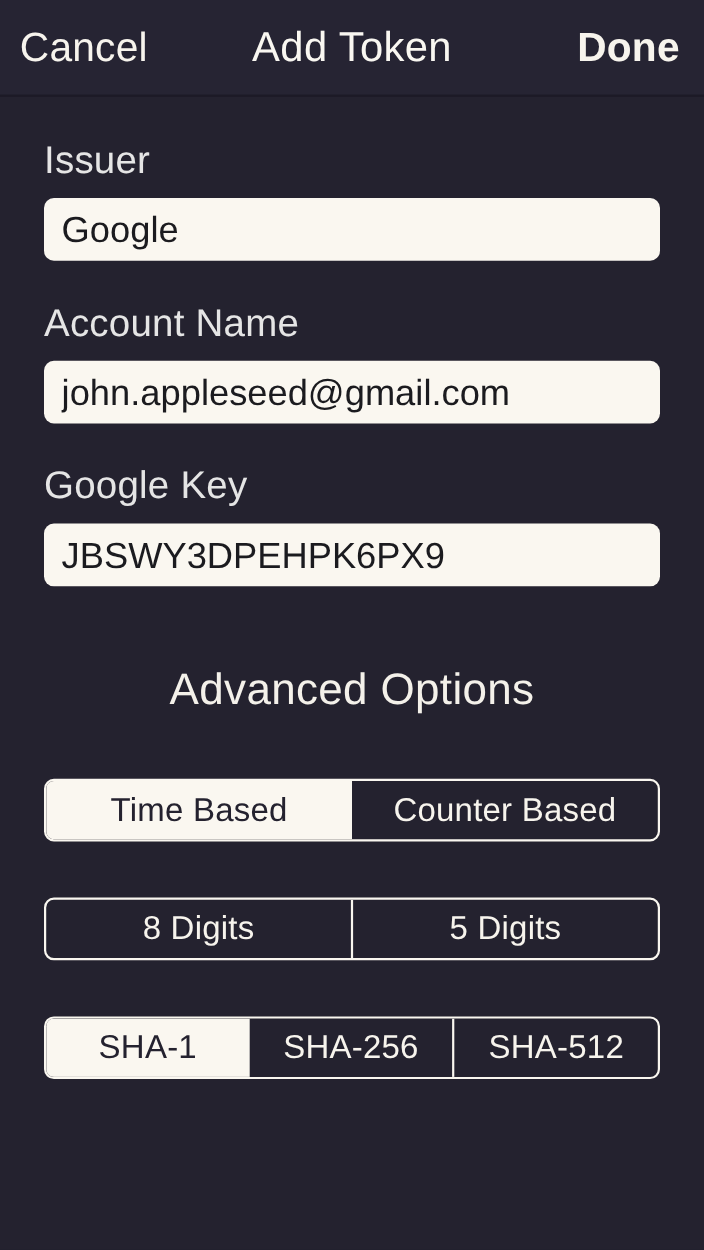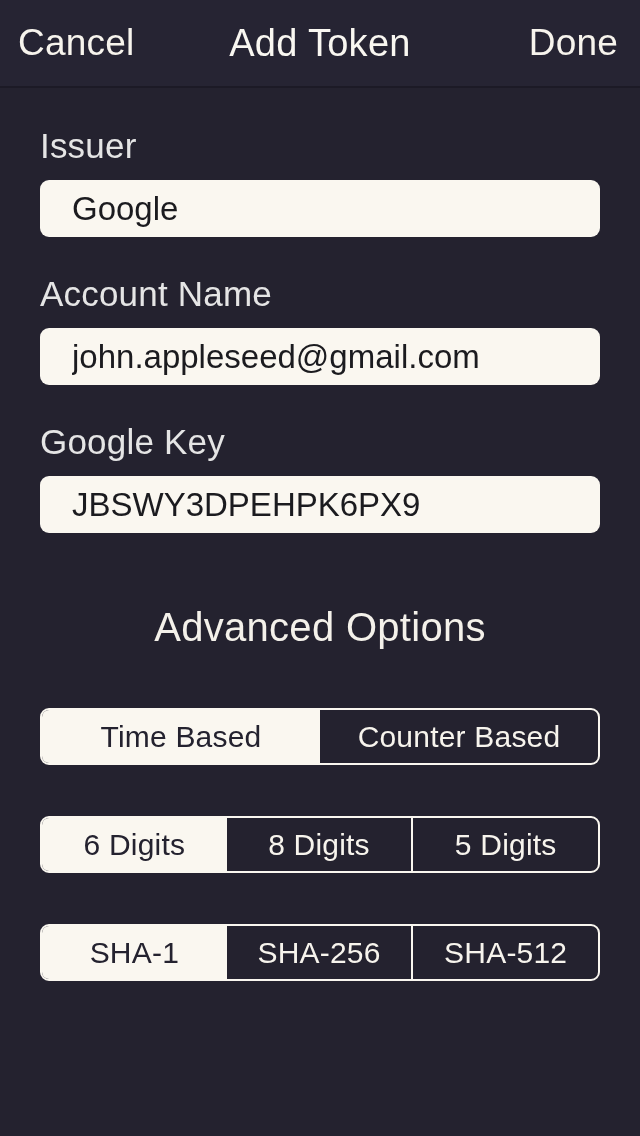--- a/index.html
+++ b/index.html
@@ -41,21 +41,21 @@
     line-height: 86px;
     font-size: 37px;
     font-weight: 300;
     color: #f7f4ed;
     letter-spacing: 0.2px;
     white-space: nowrap;
     cursor: pointer;
     user-select: none;
   }
   .nav-cancel { left: 18px; }
-  .nav-done   { right: 22px; }
+  .nav-done   { right: 22px; font-weight: bold; }
   .nav-title {
     position: absolute;
     left: 0;
     top: 0;
     width: 640px;
     height: 86px;
     line-height: 86px;
     text-align: center;
     font-size: 38px;
     font-weight: 400;
@@ -84,21 +84,21 @@
 
   .text-field {
     display: block;
     box-sizing: border-box;
     margin: 0 0 0 40px;
     width: 560px;
     height: 57px;
     background: #faf7f0;
     border: none;
     border-radius: 9px;
-    padding: 0 32px;
+    padding: 0 16px;
     font-family: "Liberation Sans", sans-serif;
     font-size: 33px;
     font-weight: 300;
     color: #1b1b1f;
     outline: none;
   }
   .text-field::placeholder { color: #9b978e; }
 
   
   .lbl-issuer  { position: absolute; top: 38px;  }
@@ -188,21 +188,20 @@
     <input class="text-field inp-secret" type="text" value="JBSWY3DPEHPK6PX9" style="">
 
     <div class="advanced-title">Advanced Options</div>
 
     <div class="segmented seg-1">
       <button class="segment selected">Time Based</button>
       <button class="segment">Counter Based</button>
     </div>
 
     <div class="segmented seg-2">
-      <button class="segment selected">6 Digits</button>
       <button class="segment">8 Digits</button>
       <button class="segment">5 Digits</button>
     </div>
 
     <div class="segmented seg-3">
       <button class="segment selected">SHA-1</button>
       <button class="segment">SHA-256</button>
       <button class="segment">SHA-512</button>
     </div>
 

